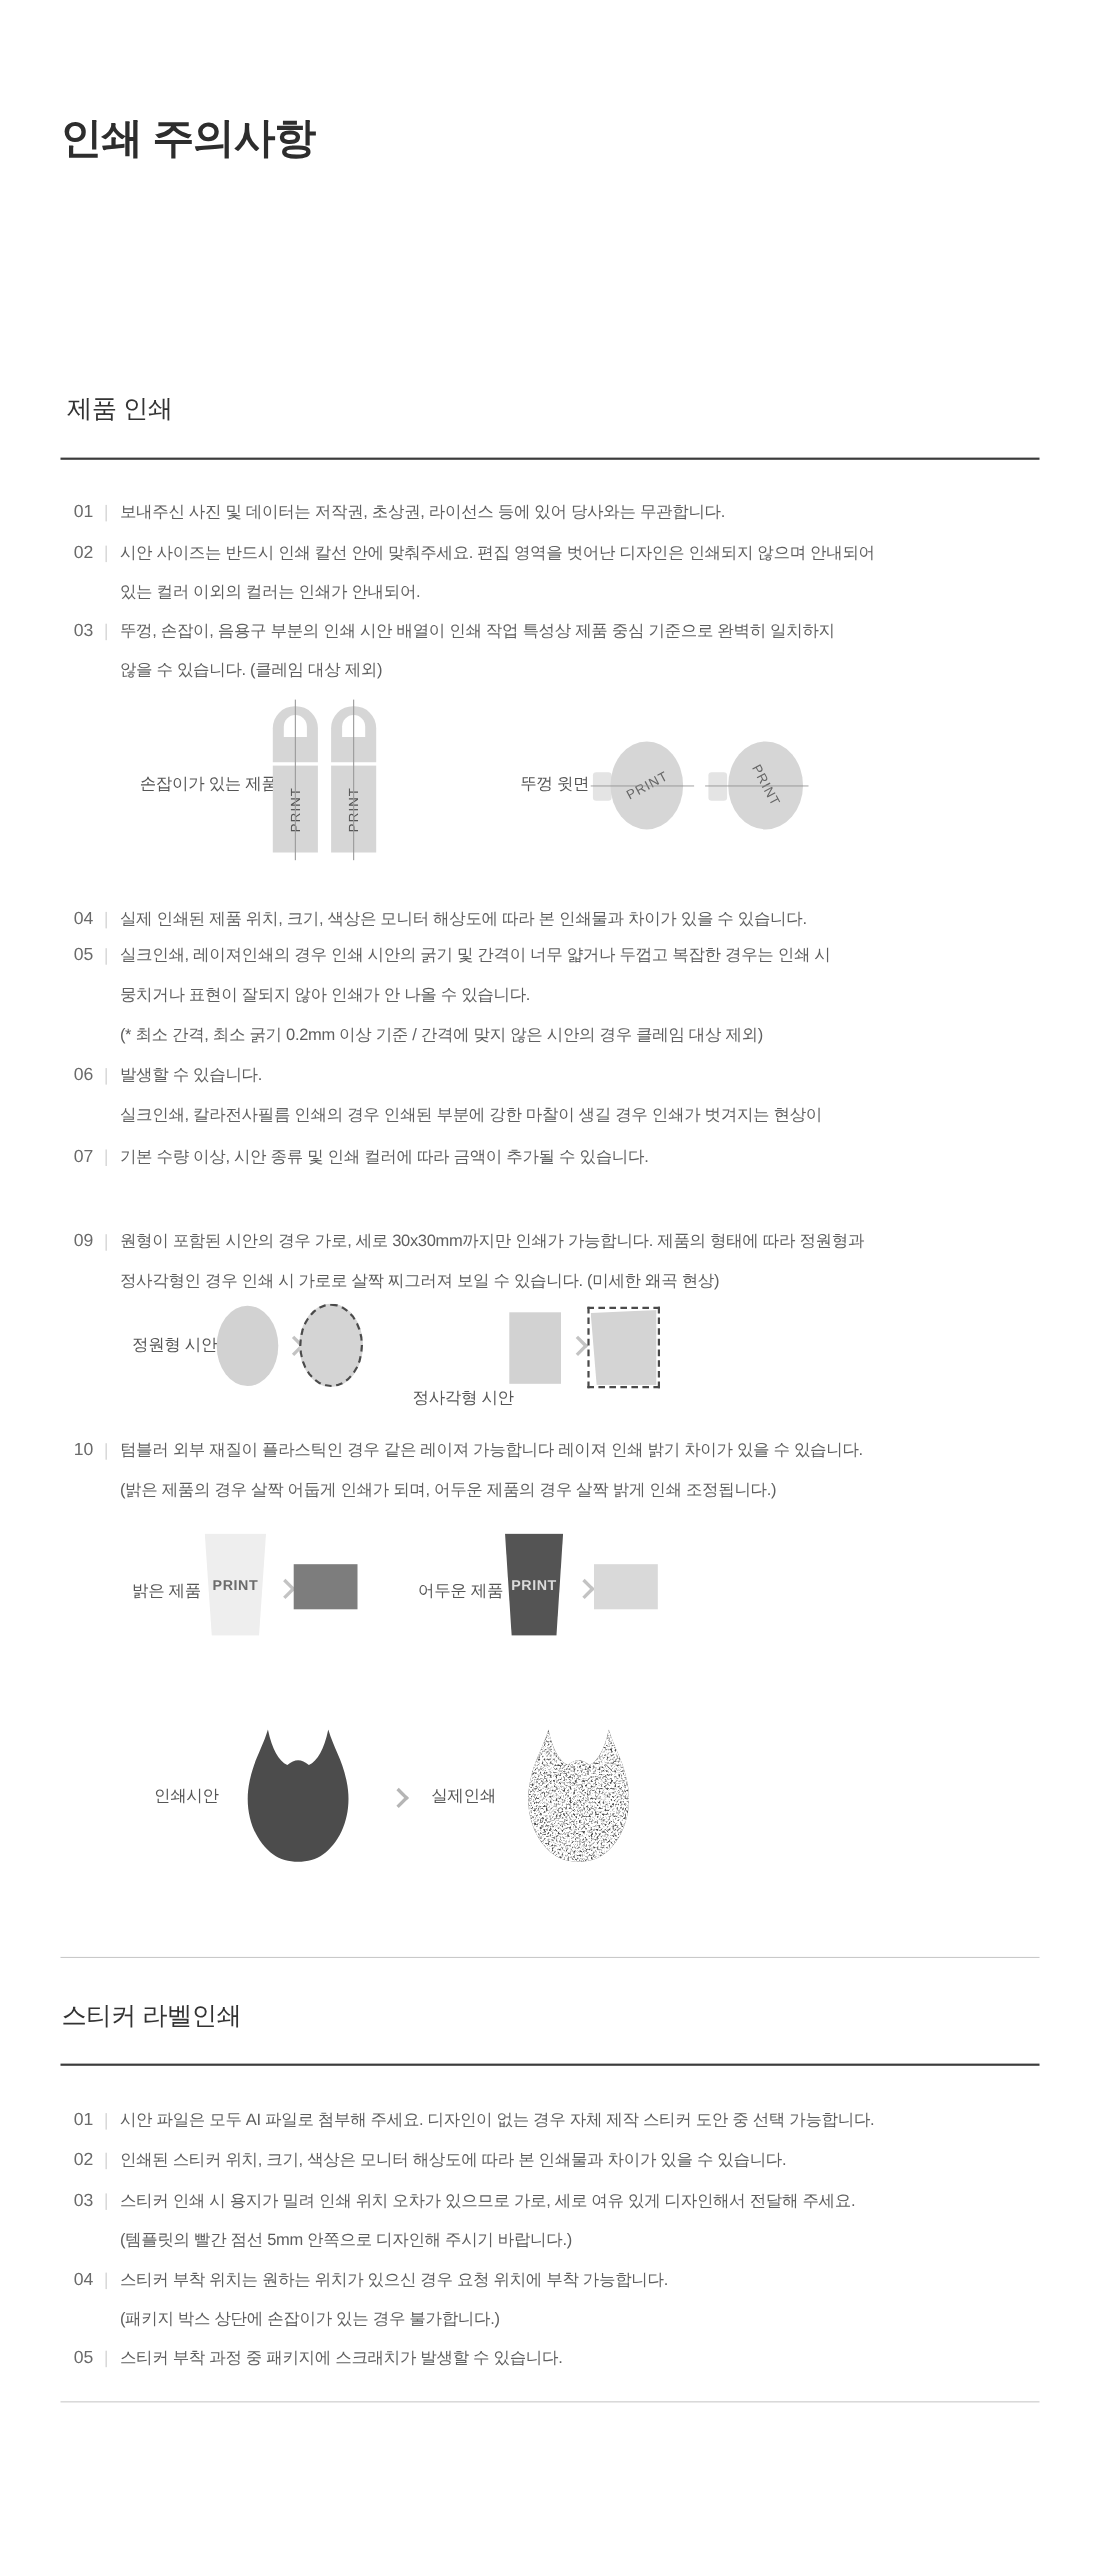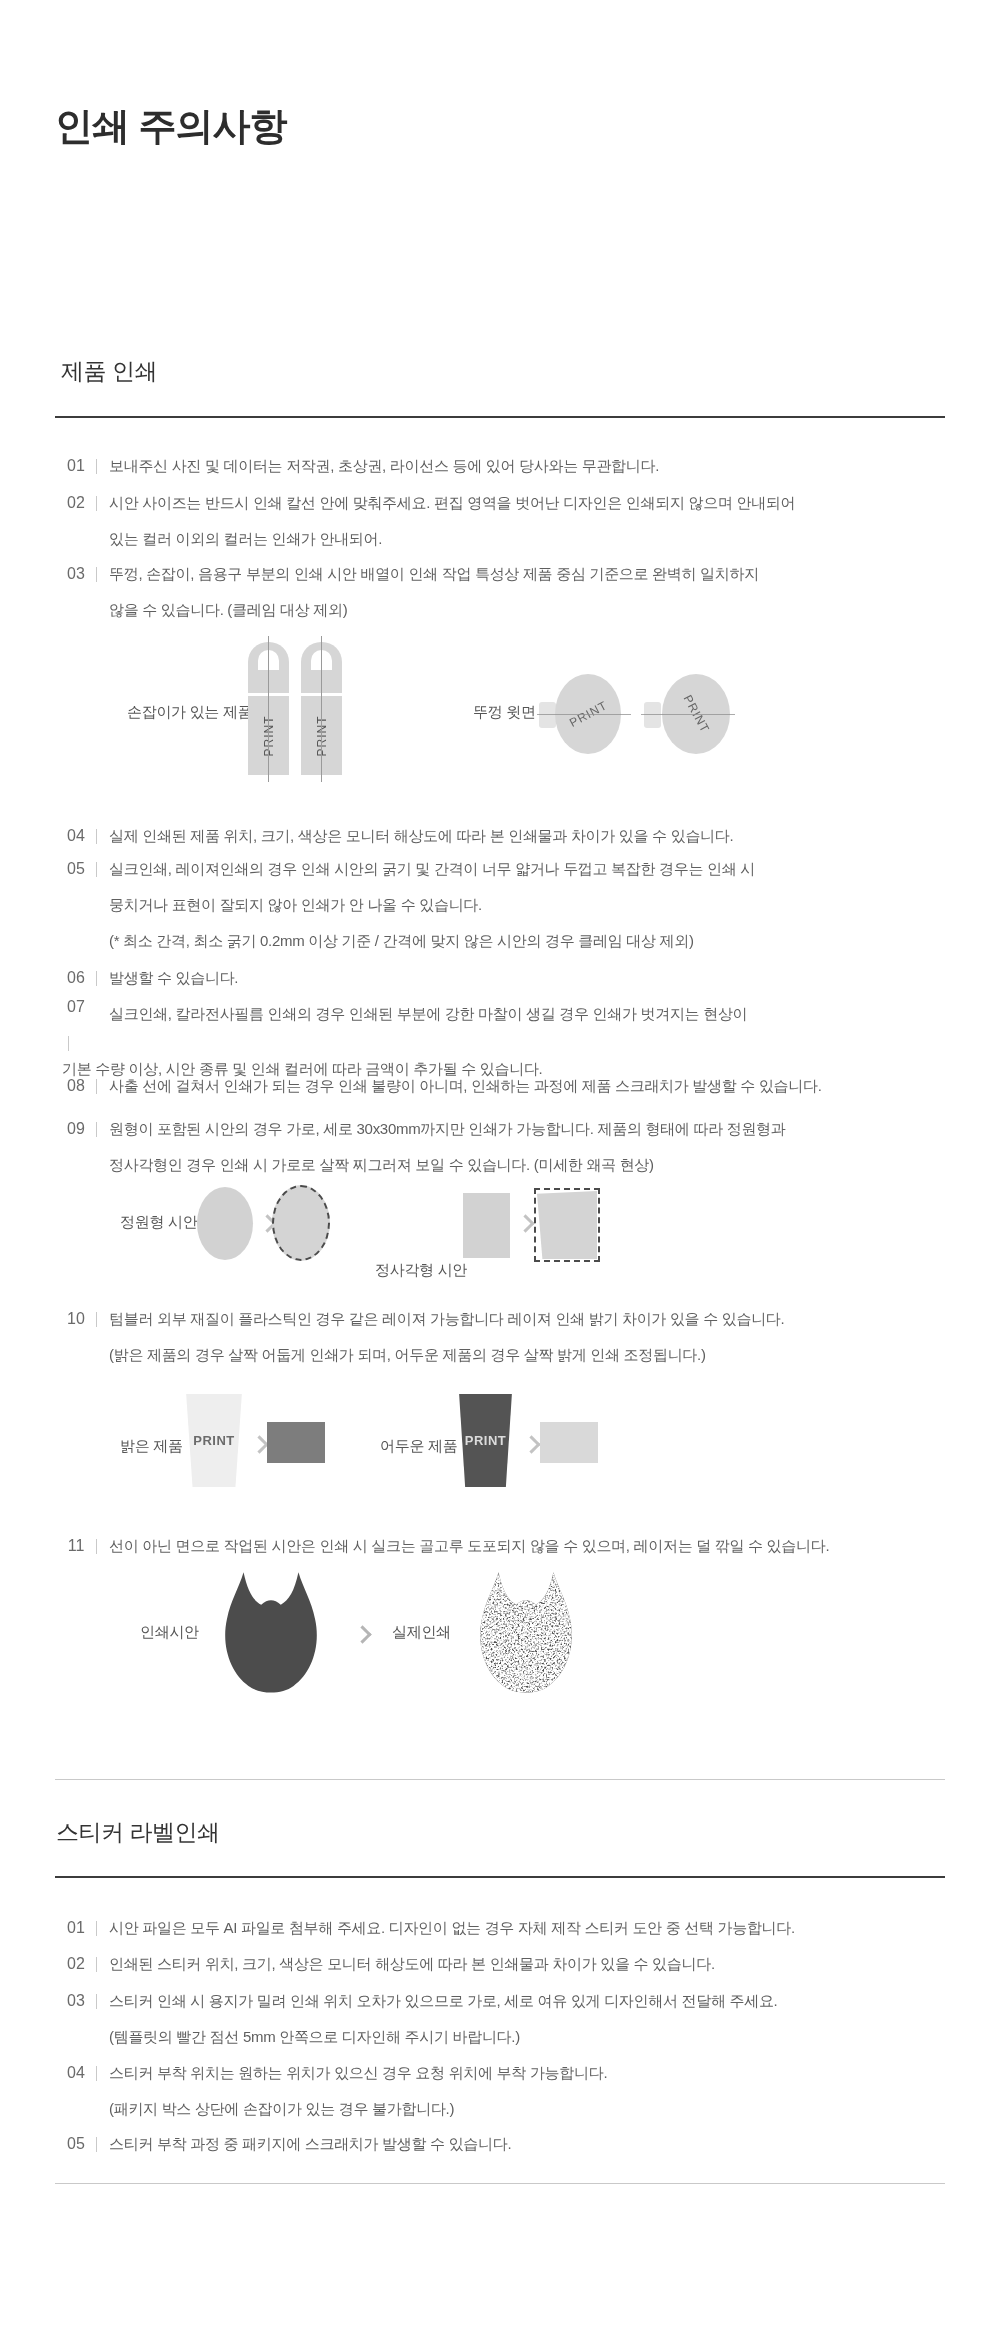--- a/index.html
+++ b/index.html
@@ -140,32 +140,25 @@
     </div>
   </div>
   <div class="item" style="top:960px;">
     <span class="num">06</span>
       <span class="sep"></span>
     <div class="txt">
       <div class="ln">발생할 수 있습니다.</div>
       <div class="ln">실크인쇄, 칼라전사필름 인쇄의 경우 인쇄된 부분에 강한 마찰이 생길 경우 인쇄가 벗겨지는 현상이</div>
     </div>
   </div>
-  <div class="item" style="top:989px;flex-direction:column;">
+  <div class="item" style="top:1034px;">
     <span class="num">07</span>
       <span class="sep"></span>
     <div class="txt">
         <div class="ln">기본 수량 이상, 시안 종류 및 인쇄 컬러에 따라 금액이 추가될 수 있습니다.</div>
-      </div>
-  </div>
-  <div class="item" style="top:1068px;">
-    <span class="num">08</span>
-      <span class="sep"></span>
-    <div class="txt">
-        <div class="ln">사출 선에 걸쳐서 인쇄가 되는 경우 인쇄 불량이 아니며, 인쇄하는 과정에 제품 스크래치가 발생할 수 있습니다.</div>
       </div>
   </div>
   <div class="item" style="top:1111px;">
     <span class="num">09</span>
       <span class="sep"></span>
     <div class="txt">
       <div class="ln">원형이 포함된 시안의 경우 가로, 세로 30x30mm까지만 인쇄가 가능합니다. 제품의 형태에 따라 정원형과</div>
       <div class="ln">정사각형인 경우 인쇄 시 가로로 살짝 찌그러져 보일 수 있습니다. (미세한 왜곡 현상)</div>
     </div>
   </div>
@@ -198,27 +191,20 @@
   <div class="chev" style="left:253px;top:1438px;"></div>
   <div class="rect" style="left:267px;top:1422px;background:#7d7d7d;"></div>
 
   <div class="dlabel" style="left:380px;top:1437px;">어두운 제품</div>
   <div class="cup cup-dark" style="left:458px;top:1394px;width:55px;">
     <span class="cup-print cup-print-light">PRINT</span>
   </div>
   <div class="chev" style="left:525px;top:1438px;"></div>
   <div class="rect" style="left:540px;top:1422px;background:#d9d9d9;"></div>
 
-  <div class="item" style="top:1528px;">
-    <span class="num">11</span>
-      <span class="sep"></span>
-    <div class="txt">
-        <div class="ln">선이 아닌 면으로 작업된 시안은 인쇄 시 실크는 골고루 도포되지 않을 수 있으며, 레이저는 덜 깎일 수 있습니다.</div>
-      </div>
-  </div>
 
   <div class="dlabel" style="left:140px;top:1623px;">인쇄시안</div>
   <svg class="abs" style="left:222px;top:1572px;" width="98" height="128" viewBox="0 0 100 130">
     <path d="M22 0C17 17 9 28 5 48C-1 76 9 103 27 116C39 125 61 125 73 116C91 103 101 76 95 48C91 28 83 17 78 0C74 19 68 29 60 33C53 27 47 27 40 33C32 29 26 19 22 0Z" fill="#4c4c4c"></path>
   </svg>
   <div class="chev" style="left:356px;top:1628px;border-color:#b5b5b5;"></div>
   <div class="dlabel" style="left:392px;top:1623px;">실제인쇄</div>
   <svg class="abs" style="left:477px;top:1572px;" width="98" height="128" viewBox="0 0 100 130">
     <defs>
       <clipPath id="hclip">

